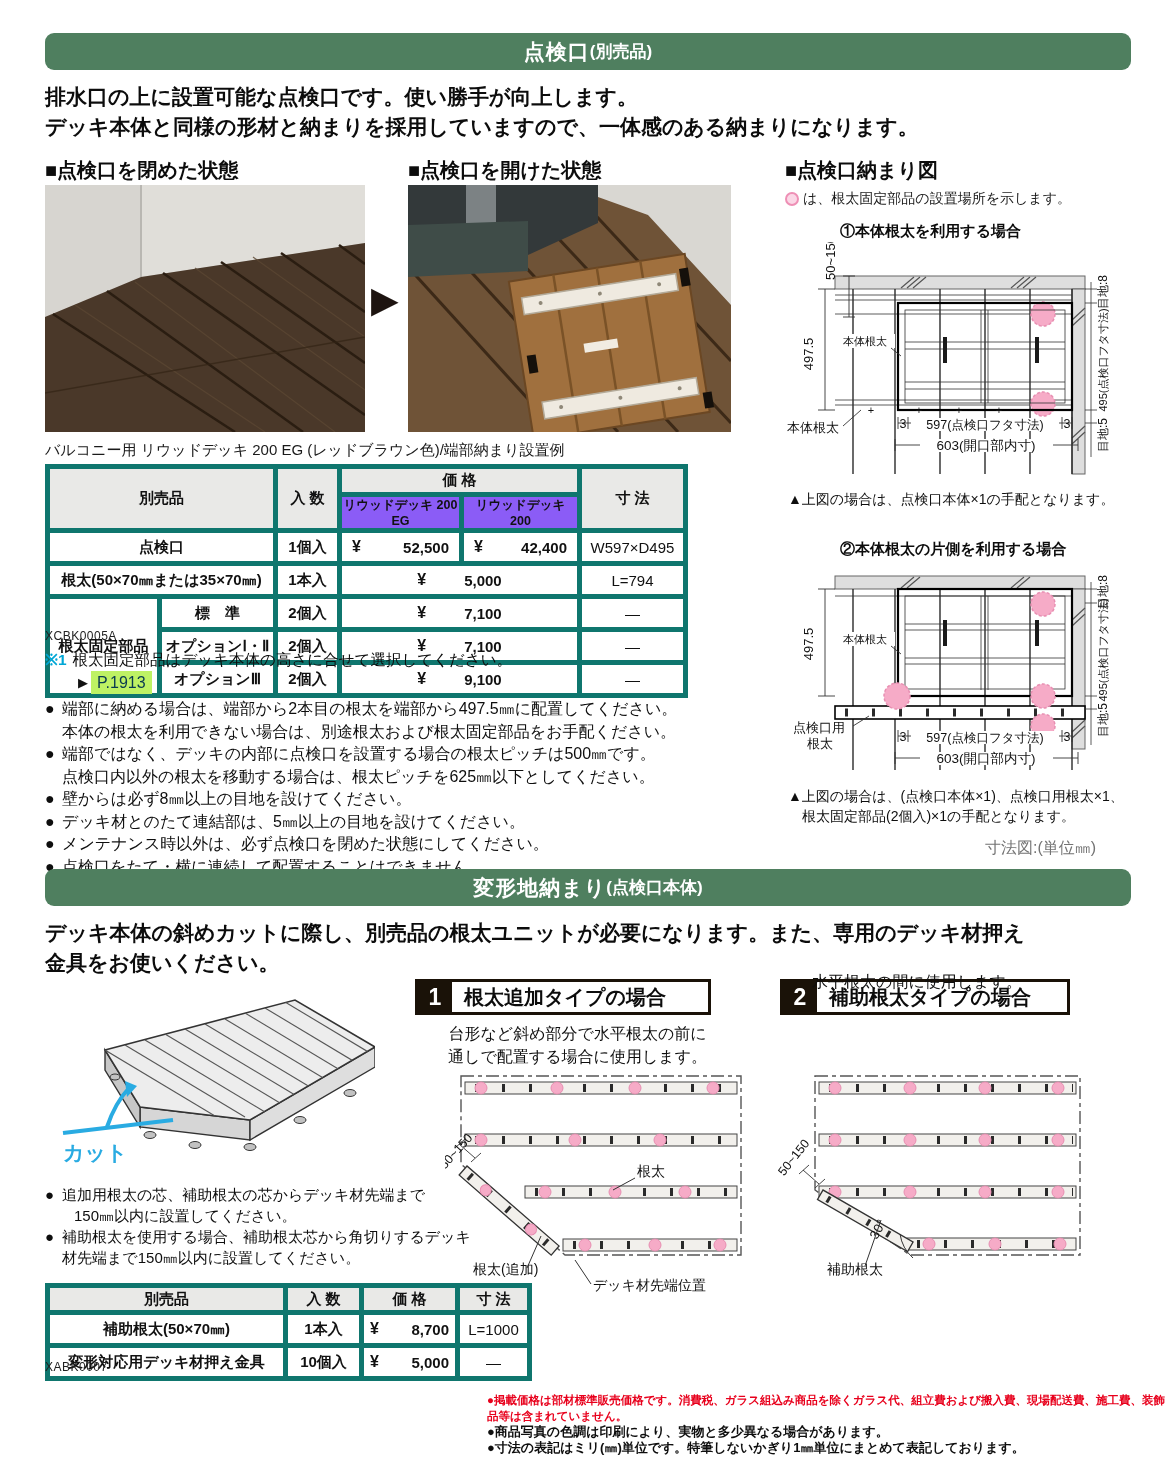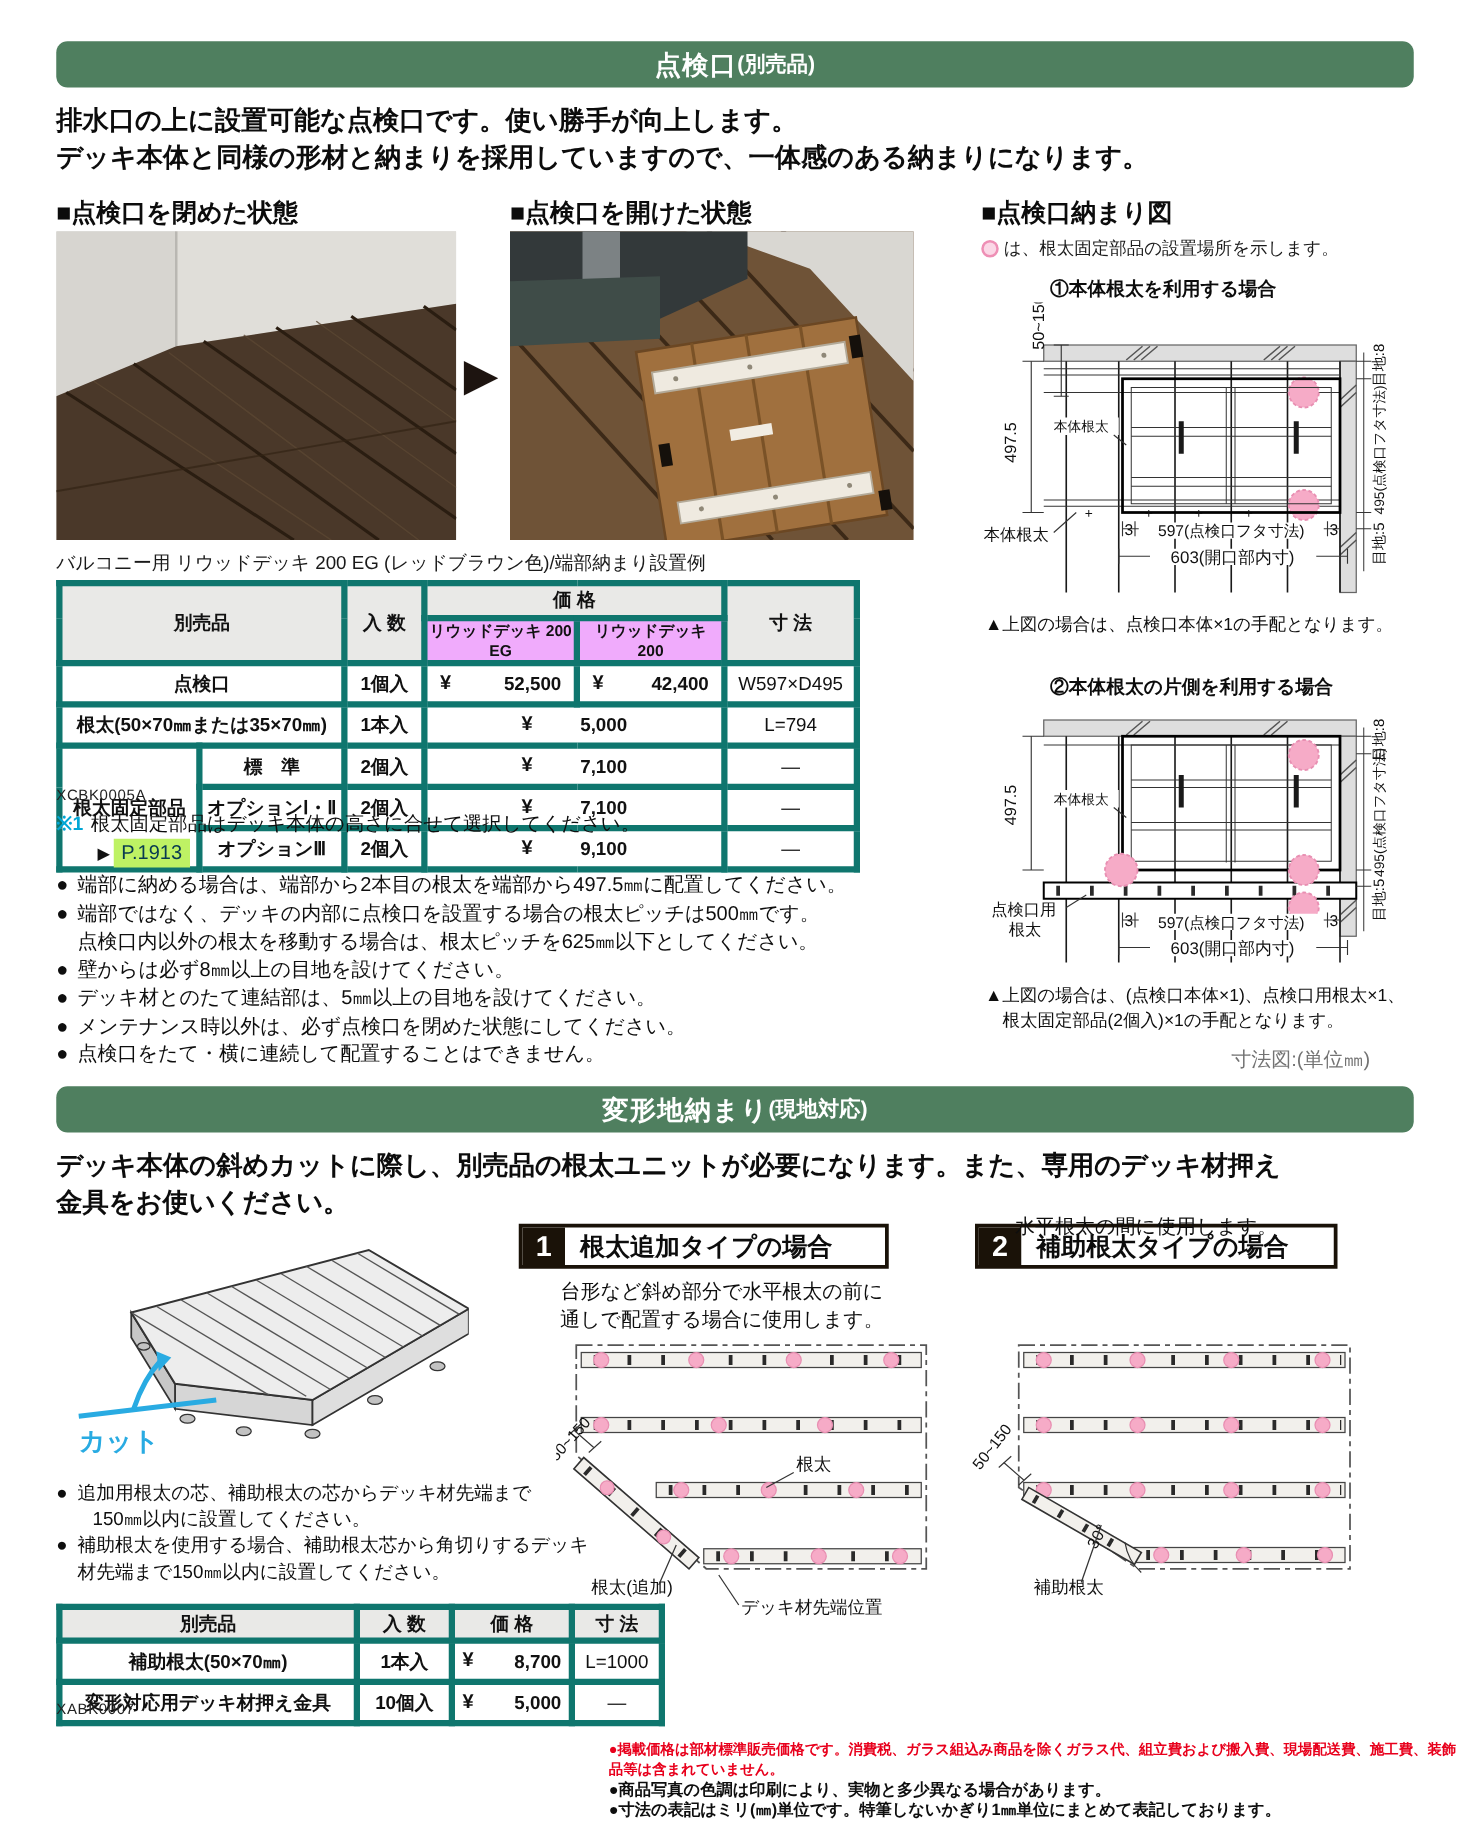--- a/index.html
+++ b/index.html
@@ -17,21 +17,21 @@
   .hsq   { font-size:20px; font-weight:bold; color:#0c0c0c; }
 
   .caption { font-size:15px; color:#1a1a1a; }
   .code    { font-size:12px; color:#222; letter-spacing:.5px; }
 
   
   table { border-collapse:collapse; background:#fff; }
   .ptable { border:2.5px solid #000; }
   .ptable th,.ptable td { border:5px solid #0f766e; text-align:center; vertical-align:middle; font-size:15px; }
   .ptable th { background:#e9e9e7; font-weight:bold; }
-  .ptable .subhead th { background:#f0abfc; font-size:12.5px; height:26px; font-weight:bold; }
+  .ptable .subhead th { background:#8b5cf6; font-size:12.5px; height:26px; font-weight:bold; }
   .ptable td { height:33px; background:#fff; }
   .thickL { border-left:3px solid #000 !important; }
   .price { font-weight:bold; font-size:20px; }
   .pcell { display:flex; align-items:center; padding:0 10px; }
   .pcell .yen { font-size:16px; font-weight:bold; }
   .pcell .num { margin-left:auto; }
   .pcell.center { justify-content:center; gap:38px; padding:0; }
   .pcell.center .num { margin-left:0; }
   .smallitem { font-size:13.5px; font-weight:bold; }
   .bolditem  { font-weight:bold; }
@@ -429,20 +429,24 @@
     <span class="linkhl">P.1913</span>
   </div>
 </div>
 
 <div class="abs" style="left:45px;top:698px;">
   <div class="noteline">
       <span class="mk">●</span>
       <span>端部に納める場合は、端部から2本目の根太を端部から497.5㎜に配置してください。</span>
     </div>
   <div class="noteline">
+      <span class="mk"></span>
+      <span>本体の根太を利用できない場合は、別途根太および根太固定部品をお手配ください。</span>
+    </div>
+  <div class="noteline">
       <span class="mk">●</span>
       <span>端部ではなく、デッキの内部に点検口を設置する場合の根太ピッチは500㎜です。</span>
     </div>
   <div class="noteline">
       <span class="mk"></span>
       <span>点検口内以外の根太を移動する場合は、根太ピッチを625㎜以下としてください。</span>
     </div>
   <div class="noteline">
       <span class="mk">●</span>
       <span>壁からは必ず8㎜以上の目地を設けてください。</span>
@@ -456,21 +460,21 @@
       <span>メンテナンス時以外は、必ず点検口を閉めた状態にしてください。</span>
     </div>
   <div class="noteline">
       <span class="mk">●</span>
       <span>点検口をたて・横に連続して配置することはできません。</span>
     </div>
 </div>
 
 <div class="abs greenbar" style="top:869px;">
   <span class="main">変形地納まり</span>
-    <span class="sub">(現地対応)</span>
+    <span class="sub">(点検口本体)</span>
 </div>
 
 <div class="abs intro" style="left:45px;top:918px;">
   <div>デッキ本体の斜めカットに際し、別売品の根太ユニットが必要になります。また、専用のデッキ材押え</div>
   <div>金具をお使いください。</div>
 </div>
 
 <svg class="abs" style="left:45px;top:985px;" width="330" height="195" viewBox="0 0 330 195">
   <defs>
       <clipPath id="topclip">

